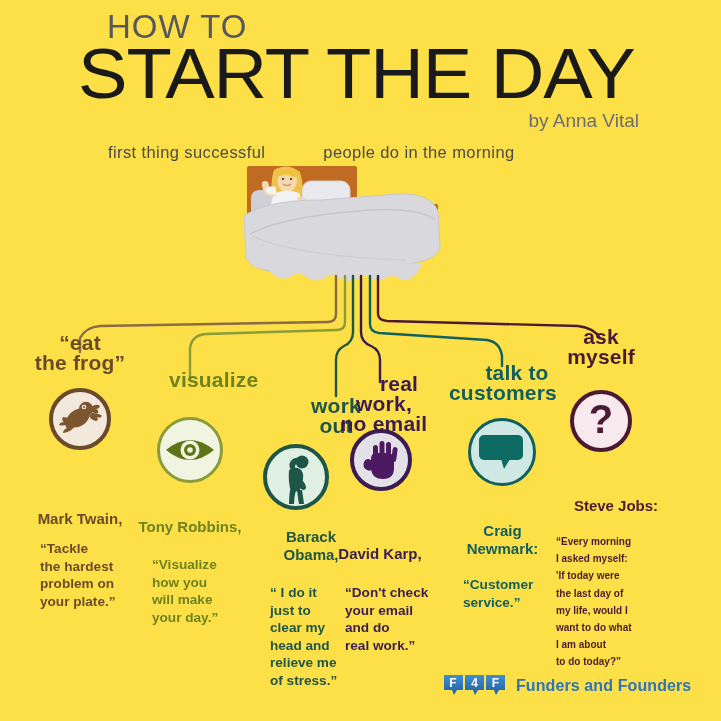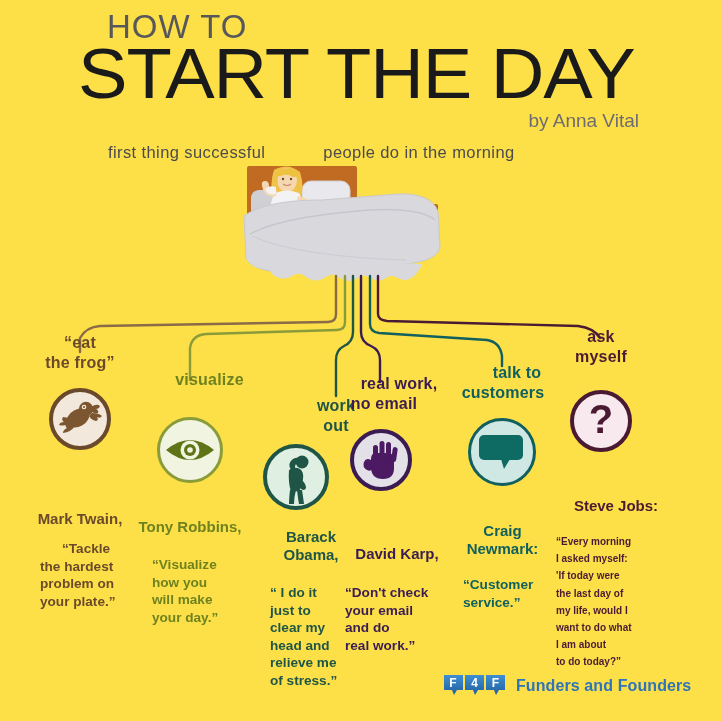--- a/index.html
+++ b/index.html
@@ -64,21 +64,21 @@
   #bed-scene { position: absolute; left: 230px; top: 160px; width: 230px; height: 135px; }
 
   
   #connectors { position: absolute; left: 0; top: 0; width: 721px; height: 721px; pointer-events: none; }
 
   
   .branch { position: absolute; }
   .branch-label {
     position: absolute;
     text-align: center;
-    font-size: 16px;
+    font-size: 21px;
     line-height: 20px;
     font-weight: 700;
     letter-spacing: 0.2px;
     font-family: "Liberation Sans", sans-serif;
   }
   .node-circle {
     position: absolute;
     border-radius: 50%;
     box-sizing: border-box;
   }
@@ -228,21 +228,21 @@
 
           <path d="M19 30 q-7 5 -13 3 q1 -3 5 -3 q-3 -2 -1 -5 q5 0 9 3 z"></path>
           <path d="M22 34 q-4 6 -12 7 q0 -3 4 -5 q-3 -2 0 -5 q5 -1 8 1 z"></path>
         </g>
       </svg>
     </div>
 
     <div class="person-name" style="left:20px; top:510px; width:120px; color:#6b4a2b;">Mark Twain,</div>
 
     <div class="quote center" style="left:40px; top:540px; width:110px; color:#6b4a2b; text-align:left;">
-      <span style="white-space:pre-line;margin-left:22px;">“Tackle
+      <span style="white-space:pre-line;">“Tackle
 the hardest
 problem on
 your plate.”</span>
     </div>
   </div>
 
   <div class="branch">
     <div class="branch-label" style="left:130px; top:370px; width:120px; color:#6f8220;">
       <span style="white-space:pre-line;margin-left:39px;">visualize</span>
     </div>
@@ -320,21 +320,21 @@
           <path d="M17 27 q-5 -3 -7 2 q-2 5 3 8 q4 2 6 -2 z"></path>
 
           <rect x="19" y="12" width="5" height="16" rx="2.5"></rect>
           <rect x="25.5" y="8" width="5" height="20" rx="2.5"></rect>
           <rect x="32" y="9" width="5" height="19" rx="2.5"></rect>
           <rect x="38" y="14" width="5" height="15" rx="2.5" transform="rotate(8 40 21)"></rect>
         </g>
       </svg>
     </div>
 
-    <div class="person-name" style="left:337px; top:545px; width:120px; color:#3a1b52;">David Karp,</div>
+    <div class="person-name" style="left:320px; top:545px; width:120px; color:#3a1b52;">David Karp,</div>
 
     <div class="quote" style="left:345px; top:584px; width:110px; color:#3a1b52;">
       <span style="white-space:pre-line;">“Don't check
 your email
 and do
 real work.”</span>
     </div>
   </div>
 
   <div class="branch">

